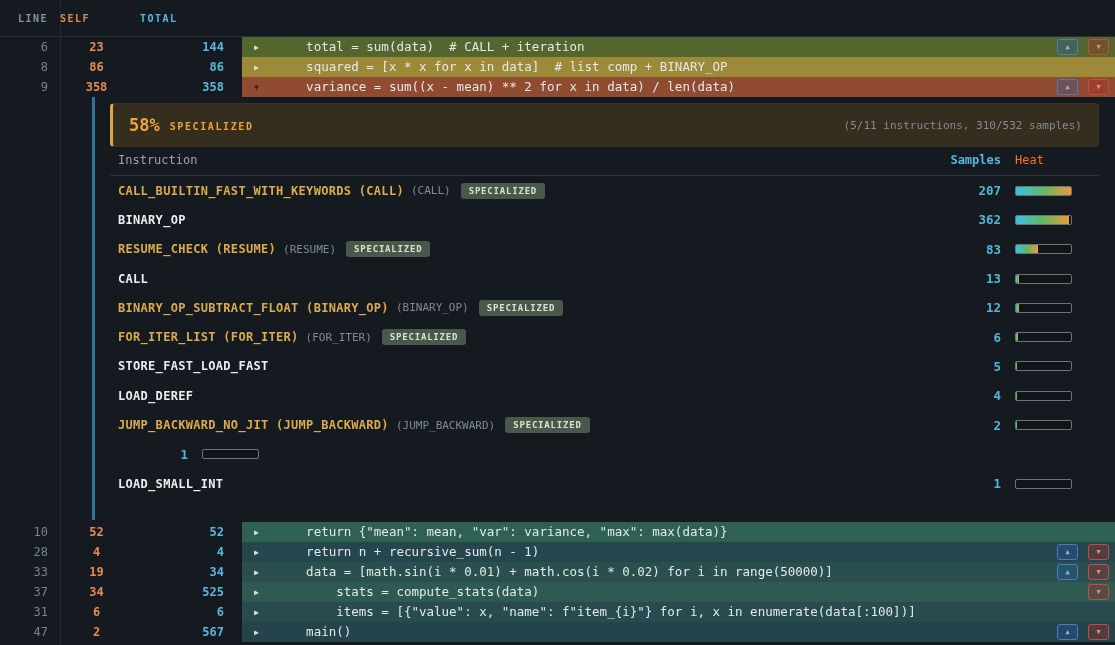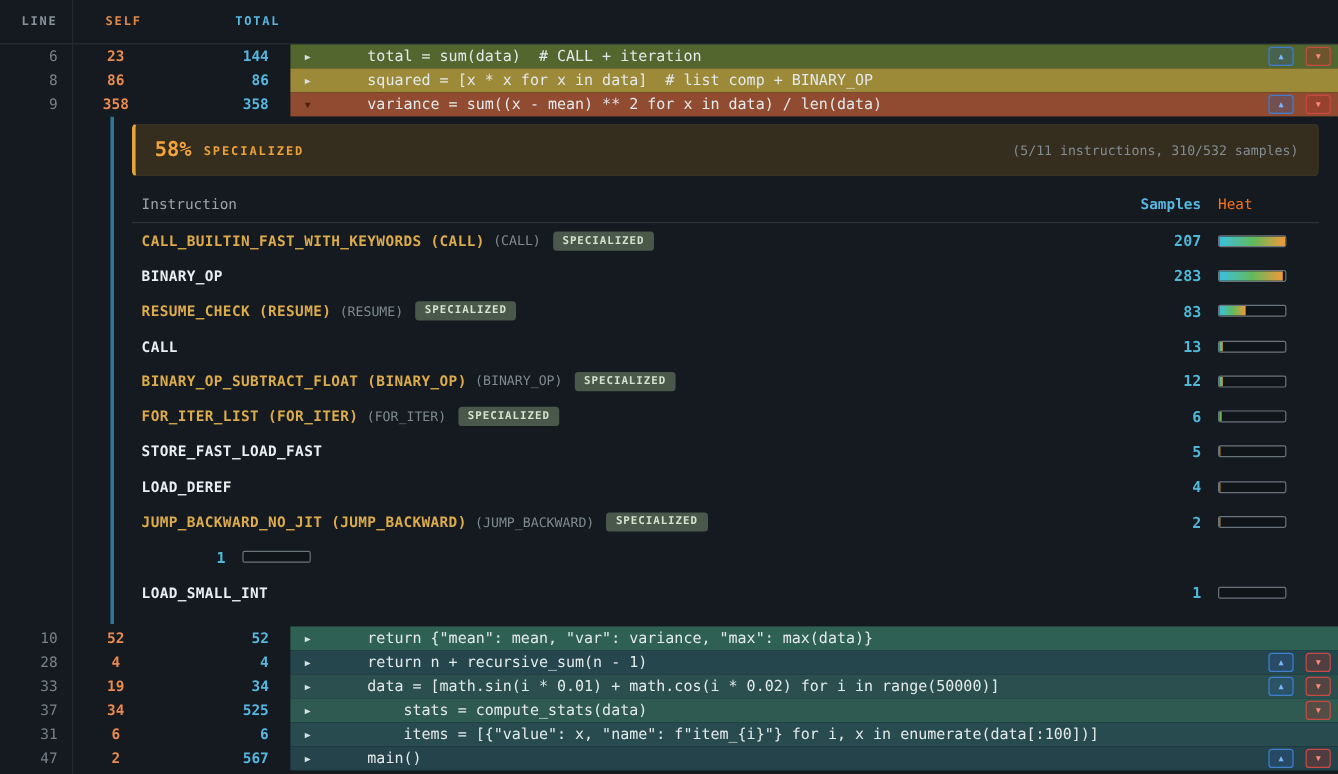--- a/index.html
+++ b/index.html
@@ -10,21 +10,21 @@
     position:relative;
   }
   .app { width:1115px; height:645px; position:relative; }
   .gutter-rule { position:absolute; left:60px; top:0; bottom:0; width:1px; background:#222932; z-index:0; }
 
   
   .thead {
     height:37px; display:flex; align-items:center;
     border-bottom:1px solid #262e36;
     font-size:10px; font-weight:bold; letter-spacing:1.5px; color:#87939b;
-    position:relative; z-index:1;gap:28px;
+    position:relative; z-index:1;
   }
   .thead .h-line  { width:60px; text-align:right; padding-right:12px; }
   .thead .h-self  { width:80px; text-align:left; padding-right:7px;  color:#e08a4a; }
   .thead .h-total { width:90px; text-align:left; padding-right:6px;  color:#56b8e0; }
   .thead .h-code  { flex:1; padding-left:28px; }
 
   
   .crow { display:flex; height:20px; align-items:stretch; position:relative; z-index:1; }
   .c-line  { width:60px; text-align:right; padding-right:12px; line-height:20px; font-size:12px; color:#76838b; }
   .c-self  { width:80px; text-align:center; padding-right:7px;  line-height:20px; font-size:12px; font-weight:bold; color:#e98a4e; }
@@ -49,21 +49,21 @@
   .panel-head {
     height:44px; display:flex; align-items:center;
     background:#352d1d;
     border:1px solid #3d3522; border-left:3px solid #e7a43c;
     border-radius:4px; padding:0 16px;
   }
   .pct { font-size:17px; font-weight:bold; color:#f2a43e; }
   .pct-label { font-size:10px; font-weight:bold; color:#eda03a; letter-spacing:1.6px; margin-left:10px; padding-top:3px; }
   .panel-meta { margin-left:auto; font-size:11px; color:#828d93; }
 
-  .itable { margin-top:10px; }
+  .itable { }
   .ihead { display:flex; align-items:center; padding:6px 8px 8px 8px; border-bottom:1px solid #2b343b; font-size:12px; }
   .ih-name { flex:1; color:#9aa5ab; }
   .ih-samples { width:70px; text-align:right; color:#56b8e0; font-weight:bold; }
   .ih-heat { width:90px; padding-left:14px; color:#f97316; }
 
   .irow { display:flex; align-items:center; height:29.3px; padding:0 8px; }
   .i-name-wrap { flex:1; display:flex; align-items:center; min-width:0; }
   .i-name { font-size:12px; font-weight:bold; color:#e9eef1; letter-spacing:0.3px; white-space:nowrap; }
   .i-name.specialized { color:#dcab4a; }
   .i-base { font-size:11px; color:#7e8a91; margin-left:7px; white-space:nowrap; }
@@ -156,21 +156,21 @@
         <div class="bar-fill" style="width: 100%;"></div>
       </div>
     </div>
   </div>
 
   <div class="irow">
     <div class="i-name-wrap">
       <span class="i-name">BINARY_OP</span>
 
     </div>
-    <div class="i-samples">283</div>
+    <div class="i-samples">362</div>
     <div class="i-heat">
       <div class="bar">
         <div class="bar-fill" style="width: 95.6522%;"></div>
       </div>
     </div>
   </div>
 
   <div class="irow">
     <div class="i-name-wrap">
       <span class="i-name specialized">RESUME_CHECK (RESUME)</span>

